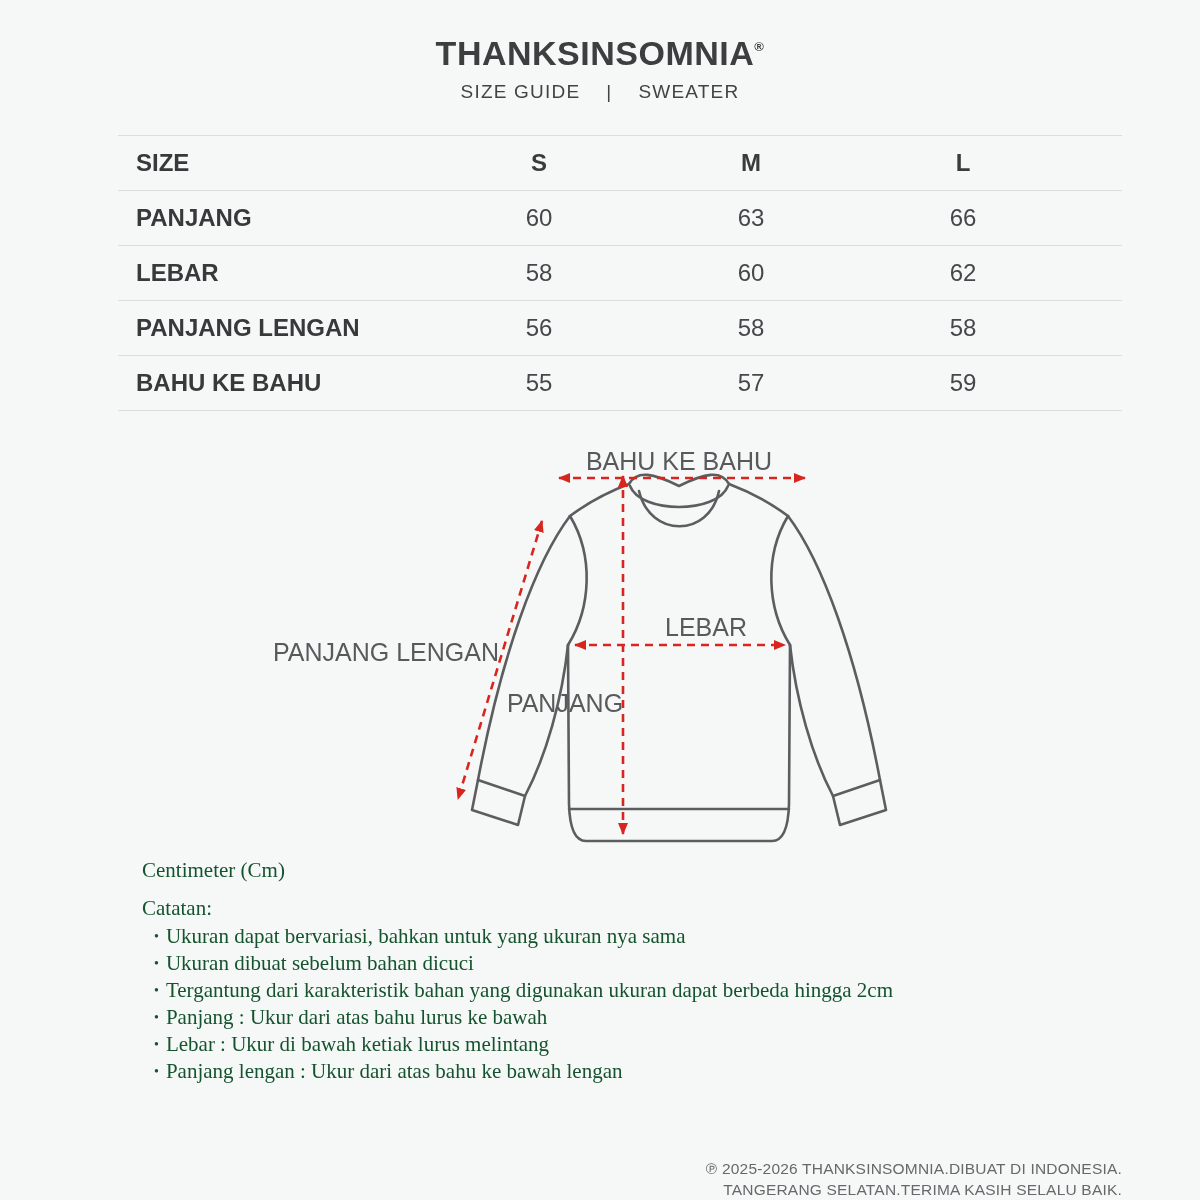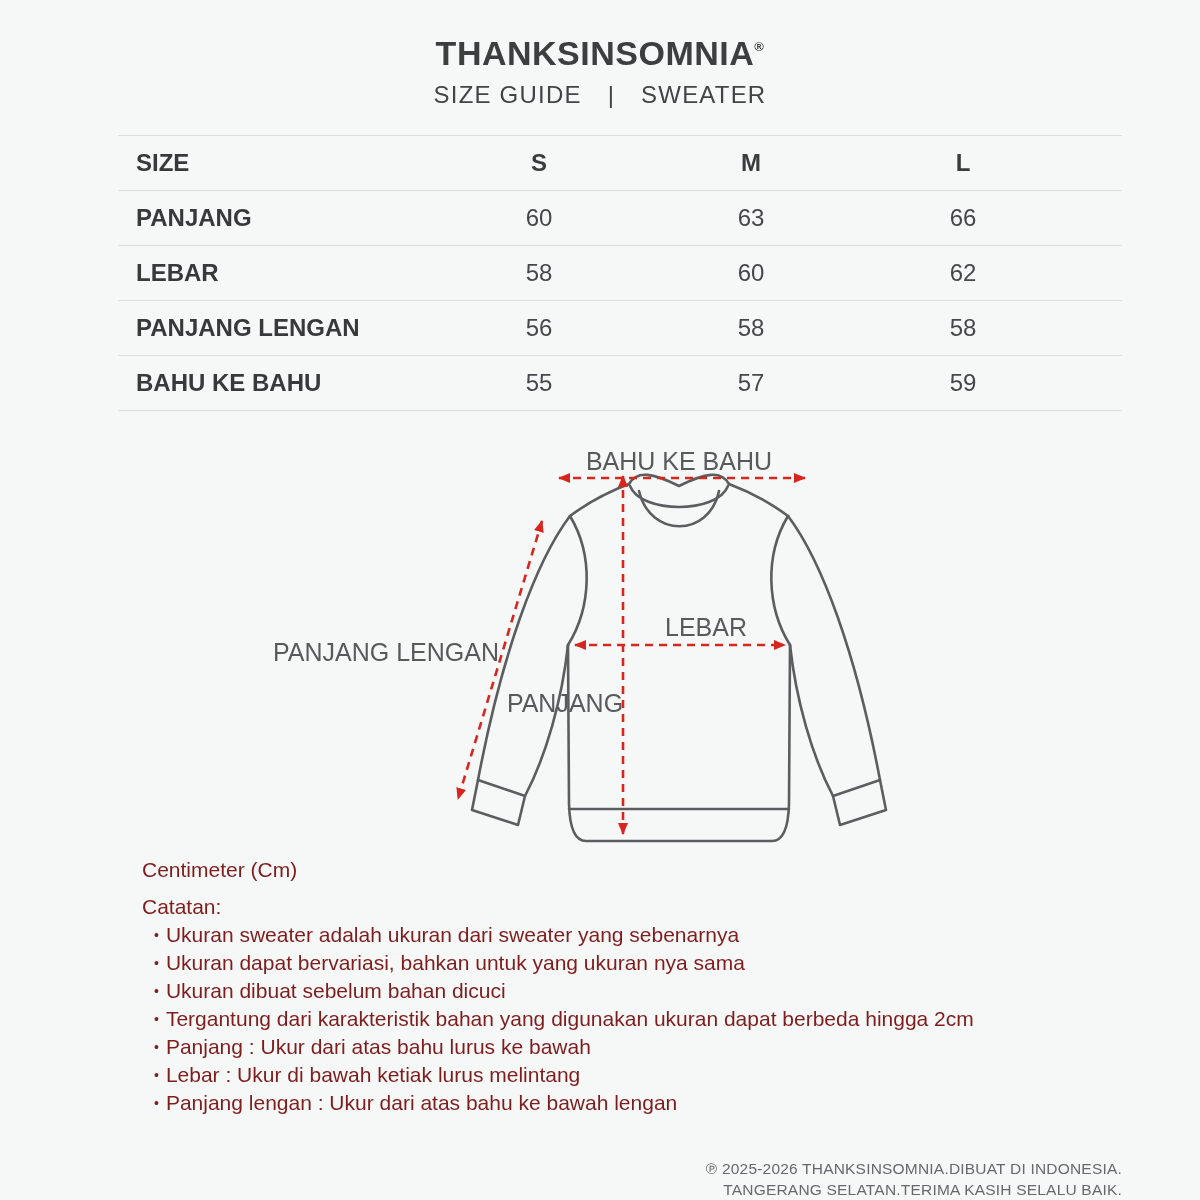--- a/index.html
+++ b/index.html
@@ -4,41 +4,41 @@
 <style>
   * { margin:0; padding:0; box-sizing:border-box; }
   html,body { background:#f6f8f8; }
   body { font-family:"Liberation Sans", sans-serif; color:#3e3f41; }
   .canvas { position:relative; width:1044px; height:1200px; background:#f6f8f8; overflow:hidden; margin:8px auto; }
 
   
   .hdr { position:absolute; top:26px; left:0; width:100%; text-align:center; }
   .brand { font-size:34px; font-weight:800; letter-spacing:.5px; color:#3d3e40; }
   .brand sup { font-size:13px; font-weight:700; vertical-align:14px; }
-  .subtitle { margin-top:8px; font-size:24px; font-weight:400; letter-spacing:1.2px; color:#424345; }
+  .subtitle { margin-top:8px; font-size:19px; font-weight:400; letter-spacing:1.2px; color:#424345; }
   .subtitle .sep { display:inline-block; margin:0 26px; color:#424345; }
 
   
   .size-table { position:absolute; top:127px; left:40px; width:1120px; border-top:1px solid #dbdede; }
   .trow { position:relative; height:55px; border-bottom:1px solid #dbdede; }
   .cell { position:absolute; top:50%; transform:translateY(-50%); font-size:24px; white-space:nowrap; }
   .cell.lab { left:18px; font-weight:700; color:#38393b; }
   .cell.v { width:110px; text-align:center; color:#46474a; }
   .c1 { left:366px; } .c2 { left:578px; } .c3 { left:790px; } .c4 { left:1002px; }
   .thead .v { font-weight:600; color:#3a3b3d; }
 
   
   .diagram { position:absolute; left:190px; top:430px; width:640px; height:420px; }
   .diagram svg { display:block; width:100%; height:100%; }
   .outline { fill:none; stroke:#5c5d5f; stroke-width:2.6; stroke-linecap:round; stroke-linejoin:round; }
   .meas { fill:none; stroke:#d8251e; stroke-width:2.6; stroke-dasharray:8 6; }
   .dlabel { fill:#59595b; font-size:25px; font-family:"Liberation Sans", sans-serif; }
 
   
-  .notes { position:absolute; left:64px; top:850px; font-family:Liberation Sans, sans-serif; font-size:21px; color:#7f1d1d; }
+  .notes { position:absolute; left:64px; top:850px; font-family:Liberation Serif, serif; font-size:21px; color:#14532d; }
   .notes .unit { margin-bottom:13px; }
   .notes .head { margin-bottom:2px; }
   .note-line { line-height:27px; white-space:nowrap; padding-left:12px; }
   .note-line .bullet { font-size:14px; vertical-align:2px; margin-right:7px; }
 
   
   .footer { position:absolute; top:1150px; left:0; width:100%; text-align:right; font-size:15.5px; line-height:21px; color:#67686b; letter-spacing:.2px; }
 </style>
 </head>
 <body>
@@ -127,21 +127,20 @@
       <text class="dlabel" x="601" y="462" text-anchor="middle">BAHU KE BAHU</text>
       <text class="dlabel" x="308" y="653" text-anchor="middle">PANJANG LENGAN</text>
       <text class="dlabel" x="628" y="628" text-anchor="middle">LEBAR</text>
       <text class="dlabel" x="487" y="704" text-anchor="middle">PANJANG</text>
     </svg>
   </div>
 
   <div class="notes">
     <div class="unit">Centimeter (Cm)</div>
     <div class="head">Catatan:</div>
-    <div class="note-line"><span class="bullet">•</span><span>Ukuran sweater adalah ukuran dari sweater yang sebenarnya</span></div>
     <div class="note-line"><span class="bullet">•</span><span>Ukuran dapat bervariasi, bahkan untuk yang ukuran nya sama</span></div>
     <div class="note-line"><span class="bullet">•</span><span>Ukuran dibuat sebelum bahan dicuci</span></div>
     <div class="note-line"><span class="bullet">•</span><span>Tergantung dari karakteristik bahan yang digunakan ukuran dapat berbeda hingga 2cm</span></div>
     <div class="note-line"><span class="bullet">•</span><span>Panjang : Ukur dari atas bahu lurus ke bawah</span></div>
     <div class="note-line"><span class="bullet">•</span><span>Lebar : Ukur di bawah ketiak lurus melintang</span></div>
     <div class="note-line"><span class="bullet">•</span><span>Panjang lengan : Ukur dari atas bahu ke bawah lengan</span></div>
   </div>
 
   <div class="footer">
     <div>℗ 2025-2026 THANKSINSOMNIA.DIBUAT DI INDONESIA.</div>

